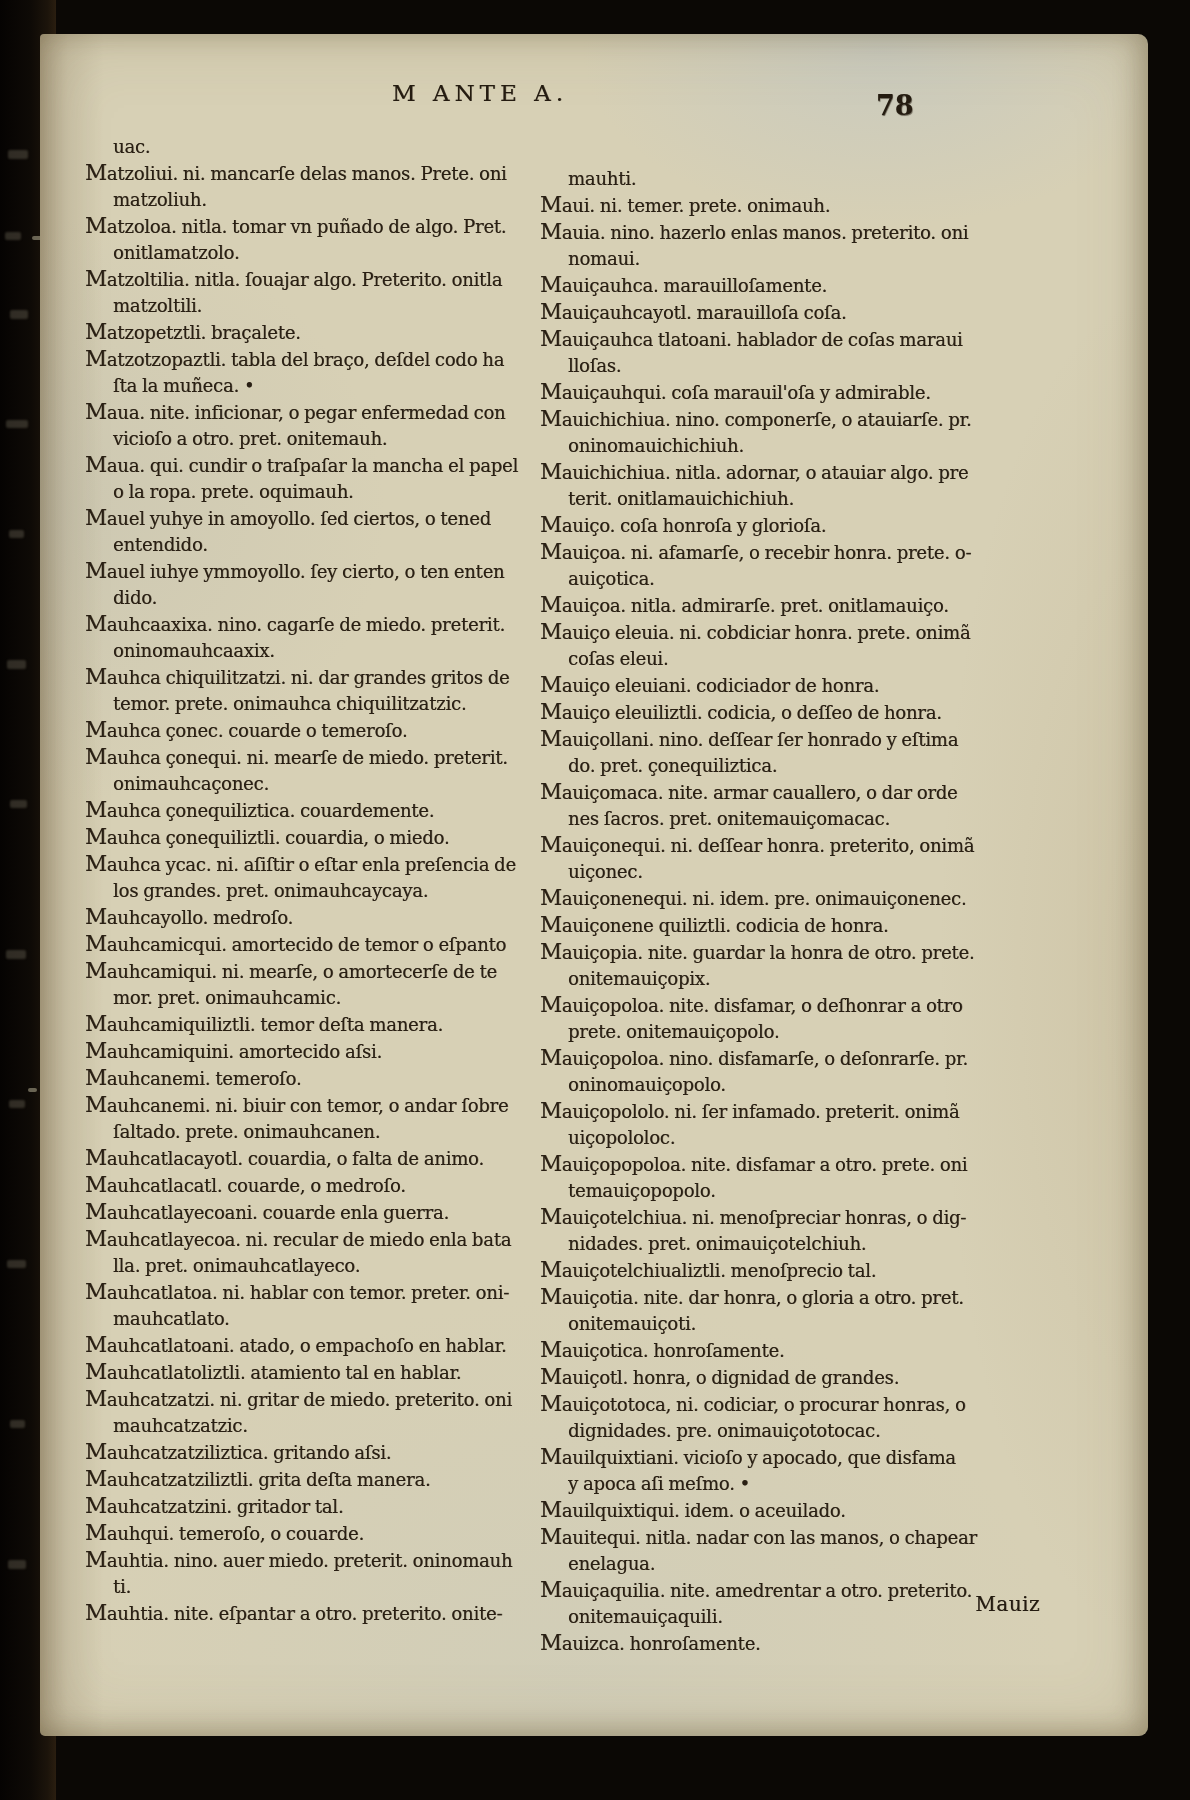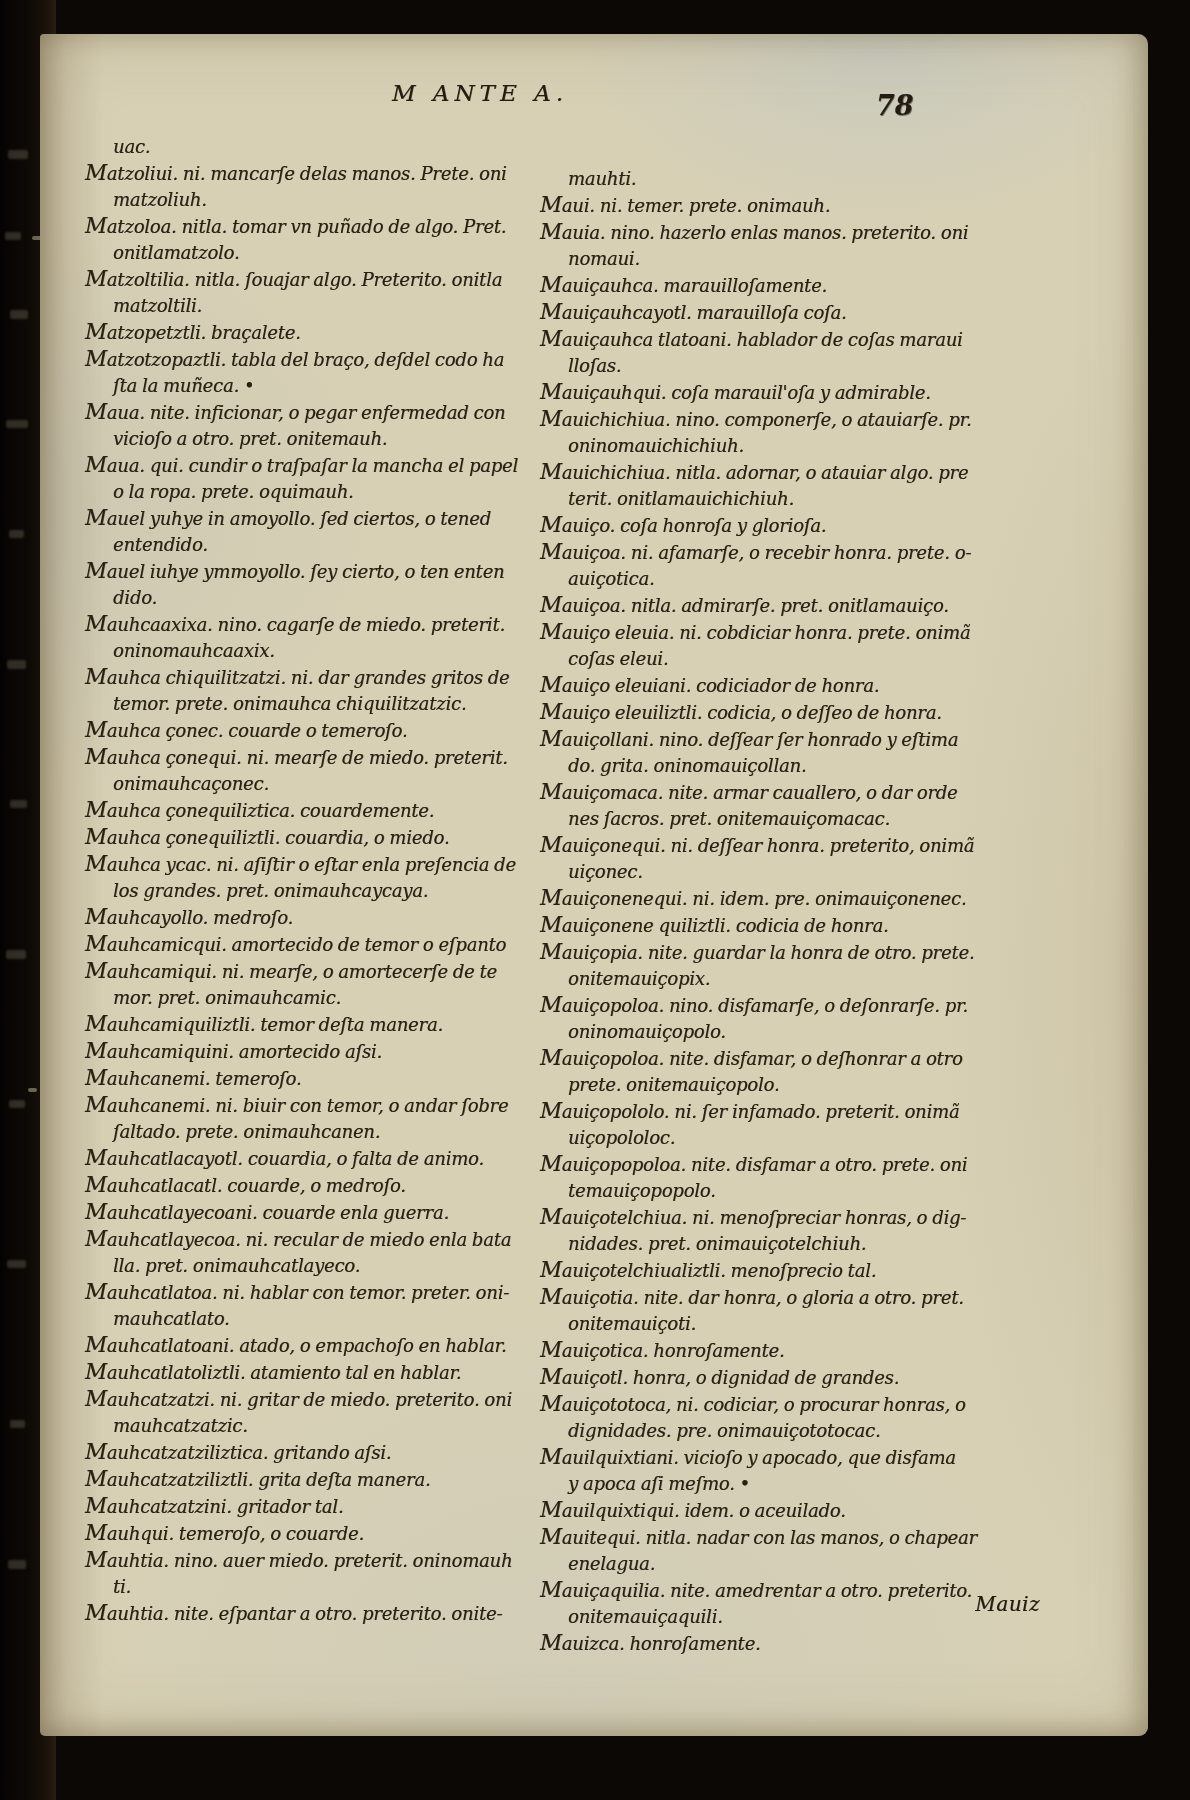--- a/index.html
+++ b/index.html
@@ -1,18 +1,18 @@
 <!DOCTYPE html>
 <html><head>
 <meta charset="utf-8">
 <style>
   html,body{margin:0;padding:0;width:1190px;height:1800px;overflow:hidden;}
   body{background:#0b0805;position:relative;font-family:"DejaVu Serif","Liberation Serif",serif;}
 
-  .scan{position:absolute;inset:0;font-style:italic;}
+  .scan{position:absolute;inset:0;}
 
   
   .spine{position:absolute;left:0;top:0;width:56px;height:1800px;
     background:linear-gradient(90deg,#050302 0%,#0e0a06 55%,#1c140b 85%,#2a1e10 100%);}
   .spine-fragment{position:absolute;background:rgba(212,202,168,0.20);
     border-radius:2px;filter:blur(1.2px);}
 
   
   .paper{position:absolute;left:40px;top:34px;width:1108px;height:1702px;
     border-radius:4px 10px 9px 5px;
@@ -257,47 +257,47 @@
             <div class="line indent">coſas eleui.</div>
           </div>
           <div class="entry">
             <div class="line first"><span class="cap">M</span>auiço eleuiani. codiciador de honra.</div>
           </div>
           <div class="entry">
             <div class="line first"><span class="cap">M</span>auiço eleuiliztli. codicia, o deſſeo de honra.</div>
           </div>
           <div class="entry">
             <div class="line first"><span class="cap">M</span>auiçollani. nino. deſſear ſer honrado y eſtima</div>
-            <div class="line indent">do. grita. oninomauiçollan.</div>
+            <div class="line indent">do. pret. çonequiliztica.</div>
           </div>
           <div class="entry">
             <div class="line first"><span class="cap">M</span>auiçomaca. nite. armar cauallero, o dar orde</div>
             <div class="line indent">nes ſacros. pret. onitemauiçomacac.</div>
           </div>
           <div class="entry">
             <div class="line first"><span class="cap">M</span>auiçonequi. ni. deſſear honra. preterito, onimã</div>
             <div class="line indent">uiçonec.</div>
           </div>
           <div class="entry">
             <div class="line first"><span class="cap">M</span>auiçonenequi. ni. idem. pre. onimauiçonenec.</div>
           </div>
           <div class="entry">
             <div class="line first"><span class="cap">M</span>auiçonene quiliztli. codicia de honra.</div>
           </div>
           <div class="entry">
             <div class="line first"><span class="cap">M</span>auiçopia. nite. guardar la honra de otro. prete.</div>
             <div class="line indent">onitemauiçopix.</div>
           </div>
           <div class="entry">
+            <div class="line first"><span class="cap">M</span>auiçopoloa. nite. disfamar, o deſhonrar a otro</div>
+            <div class="line indent">prete. onitemauiçopolo.</div>
+          </div>
+          <div class="entry">
             <div class="line first"><span class="cap">M</span>auiçopoloa. nino. disfamarſe, o deſonrarſe. pr.</div>
             <div class="line indent">oninomauiçopolo.</div>
-          </div>
-          <div class="entry">
-            <div class="line first"><span class="cap">M</span>auiçopoloa. nite. disfamar, o deſhonrar a otro</div>
-            <div class="line indent">prete. onitemauiçopolo.</div>
           </div>
           <div class="entry">
             <div class="line first"><span class="cap">M</span>auiçopololo. ni. ſer infamado. preterit. onimã</div>
             <div class="line indent">uiçopololoc.</div>
           </div>
           <div class="entry">
             <div class="line first"><span class="cap">M</span>auiçopopoloa. nite. disfamar a otro. prete. oni</div>
             <div class="line indent">temauiçopopolo.</div>
           </div>
           <div class="entry">

